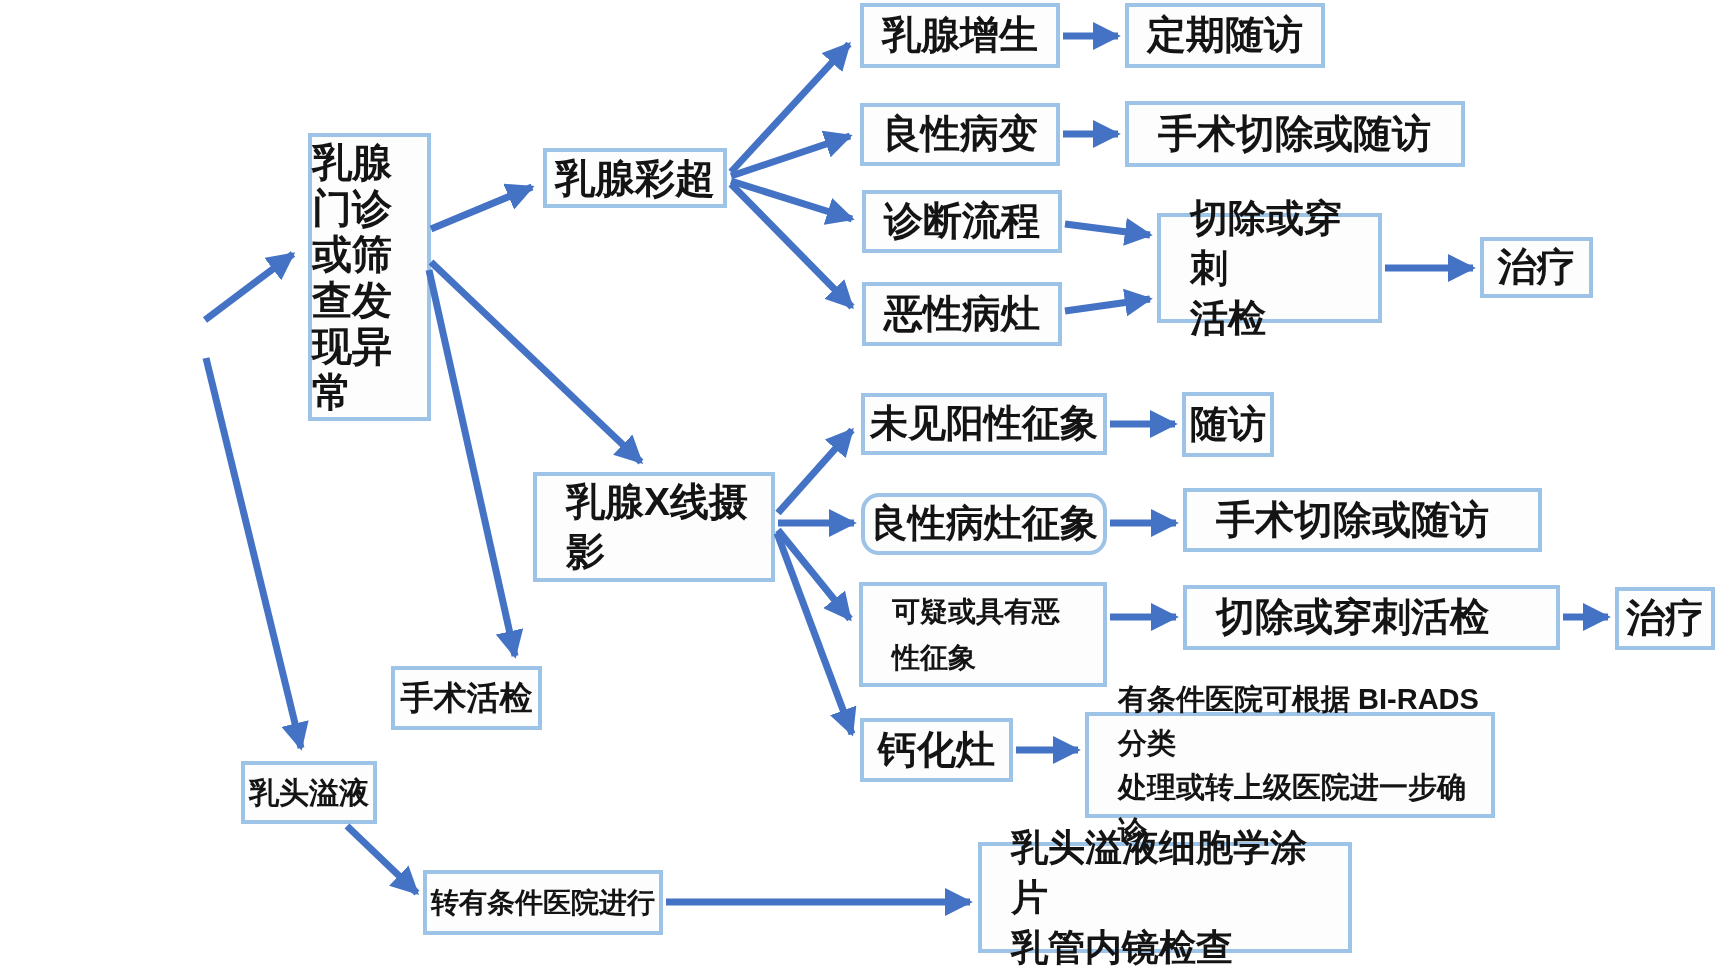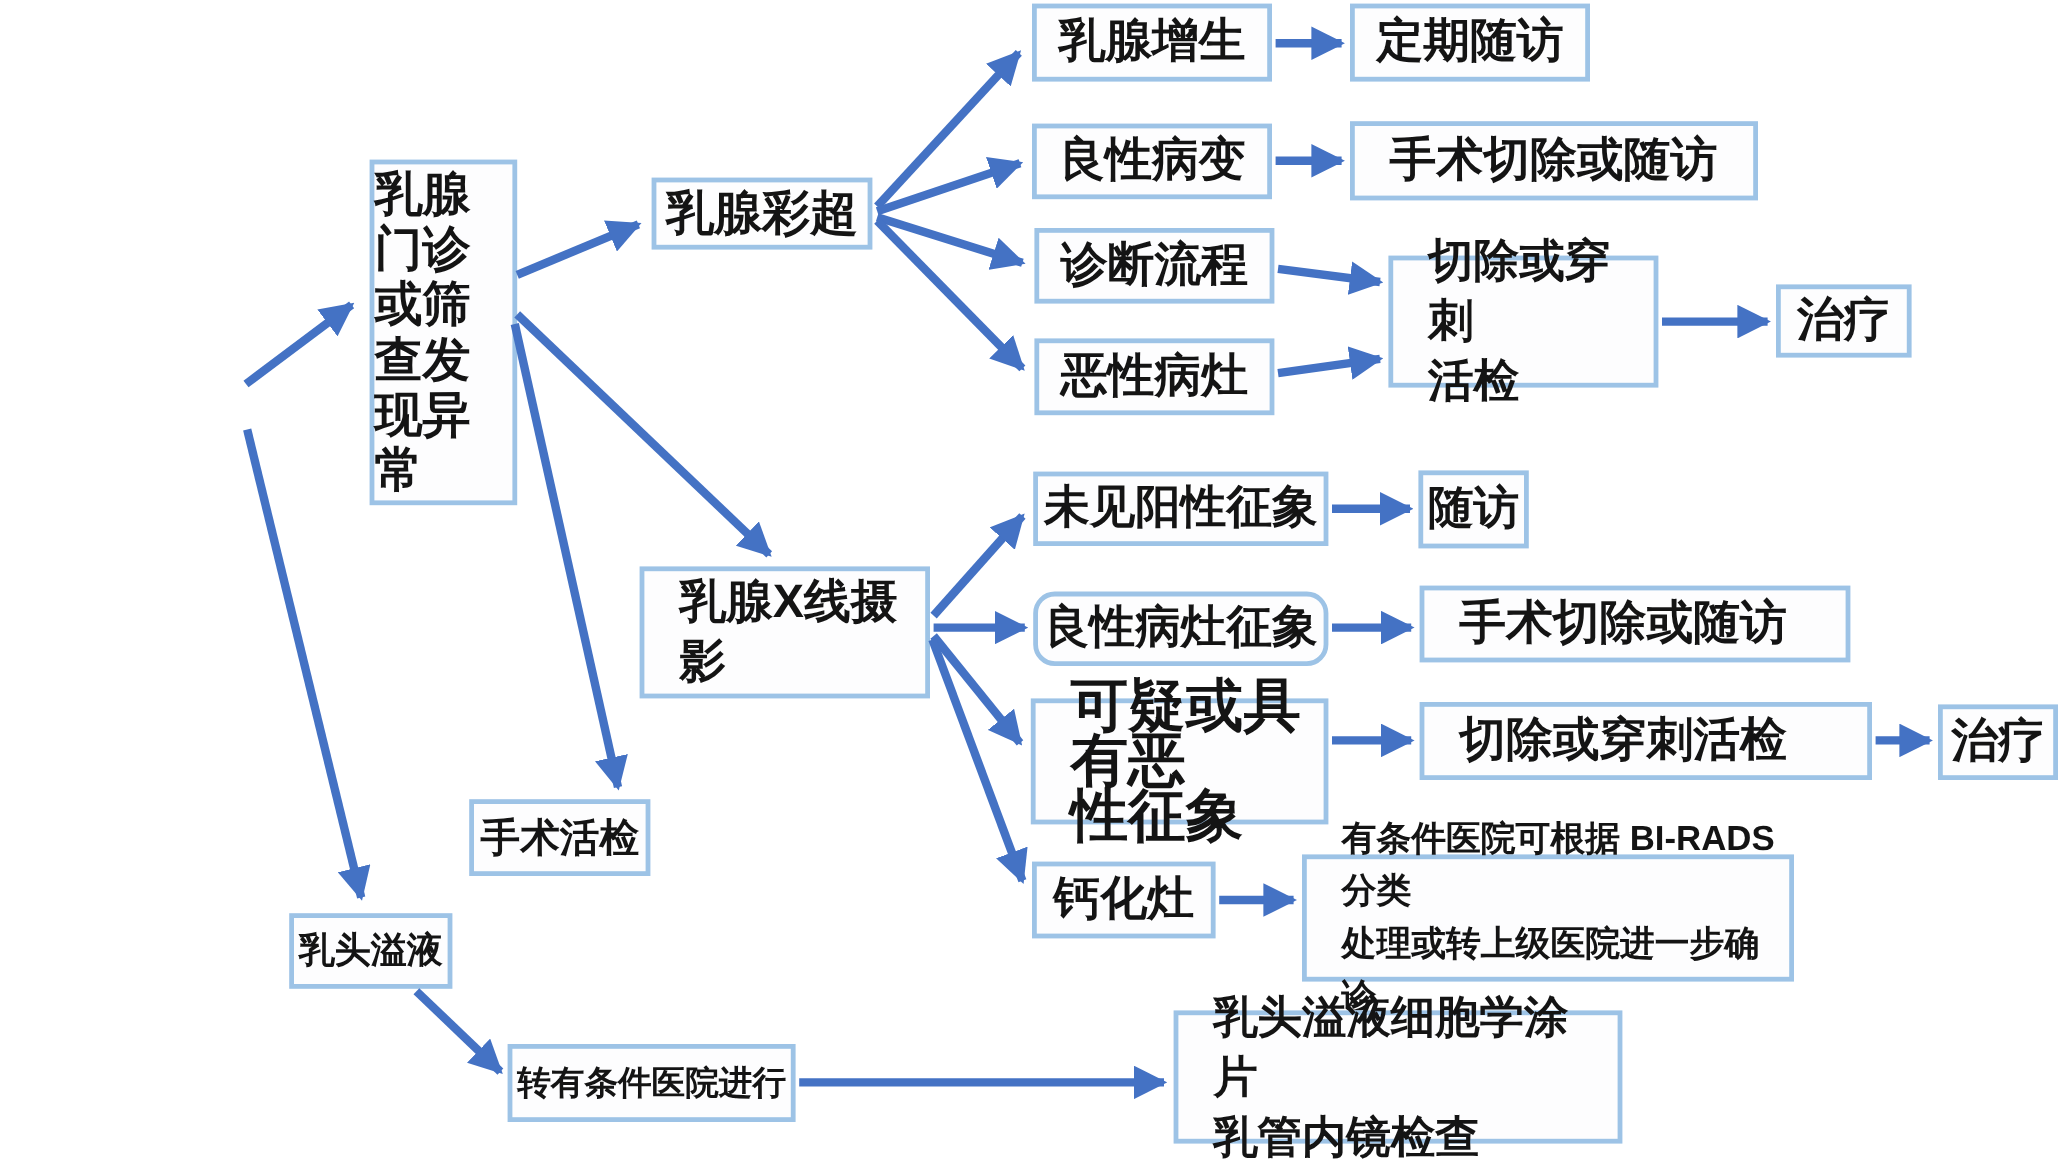--- a/index.html
+++ b/index.html
@@ -33,21 +33,21 @@
   #n-surgery-us{left:1125px;top:101px;width:340px;height:66px;}
   #n-uncertain{left:862px;top:190px;width:200px;height:63px;}
   #n-excision-us{left:1157px;top:213px;width:225px;height:110px;font-size:38px;line-height:50px;}
   #n-malignant{left:862px;top:282px;width:200px;height:64px;}
   #n-treatment-us{left:1480px;top:237px;width:113px;height:61px;}
   #n-xray{left:533px;top:472px;width:242px;height:110px;font-size:39px;line-height:50px;}
   #n-no-positive{left:861px;top:393px;width:246px;height:62px;font-size:38px;}
   #n-followup{left:1182px;top:392px;width:92px;height:65px;font-size:38px;}
   #n-benign-sign{left:861px;top:493px;width:246px;height:62px;font-size:38px;border-radius:18px;}
   #n-surgery-xray{left:1183px;top:488px;width:359px;height:64px;}
-  #n-suspicious{left:859px;top:582px;width:248px;height:105px;font-size:48px;line-height:46px;}
+  #n-suspicious{left:859px;top:582px;width:248px;height:105px;font-size:28px;line-height:46px;}
   #n-excision-xray{left:1183px;top:585px;width:377px;height:65px;}
   #n-treatment-xray{left:1615px;top:587px;width:100px;height:63px;}
   #n-calcification{left:860px;top:718px;width:153px;height:64px;}
   #n-birads{left:1085px;top:712px;width:410px;height:106px;font-size:29px;line-height:44px;font-weight:600;}
   #n-surgical-biopsy{left:391px;top:666px;width:151px;height:64px;font-size:33px;}
   #n-nipple-discharge{left:241px;top:761px;width:136px;height:63px;font-size:30px;}
   #n-refer{left:423px;top:870px;width:240px;height:65px;font-size:28px;}
   #n-cytology{left:978px;top:842px;width:374px;height:111px;font-size:37px;line-height:50px;}
 </style>
 </head>

